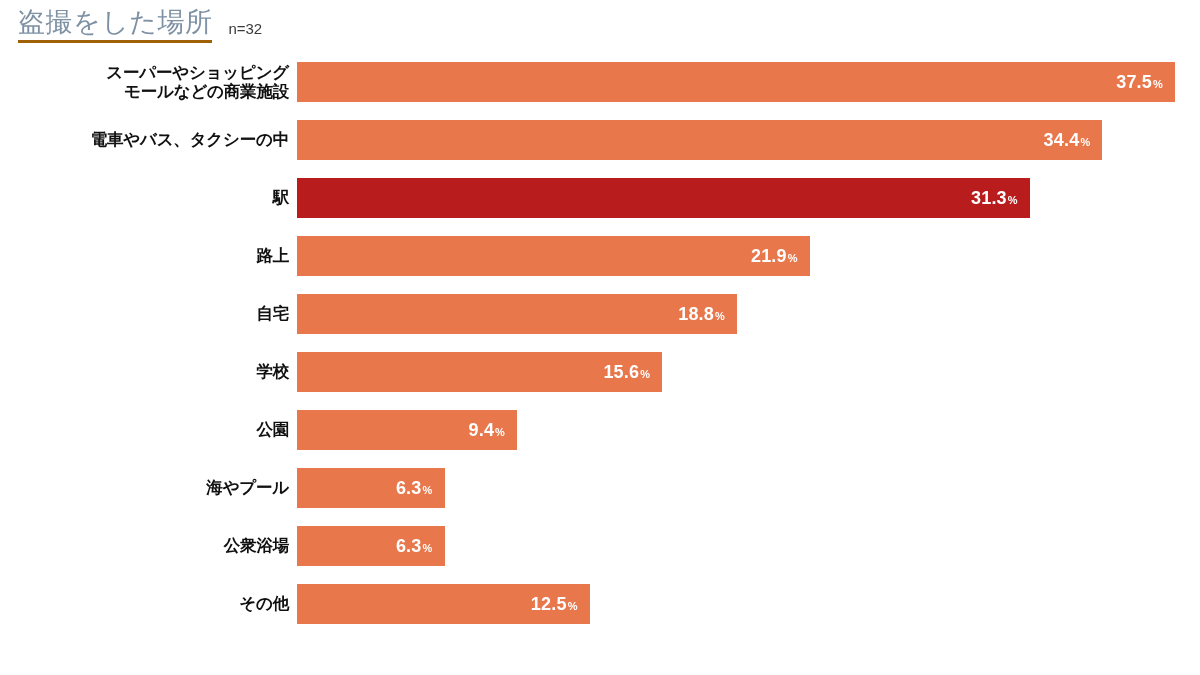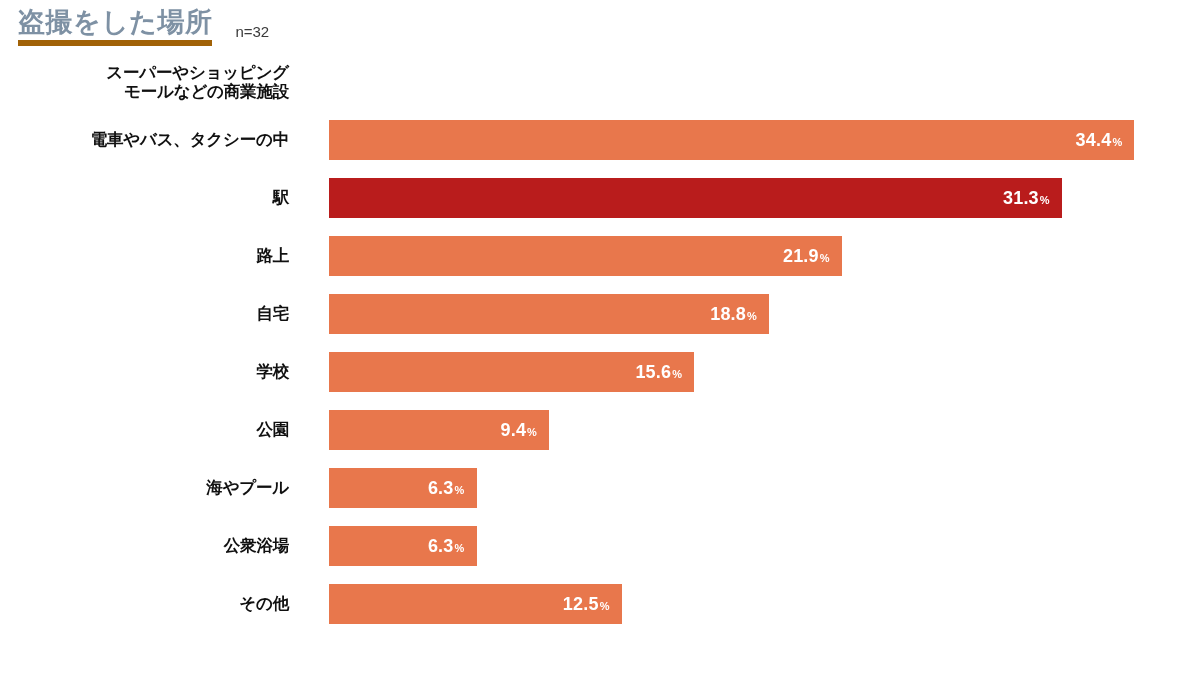--- a/index.html
+++ b/index.html
@@ -21,52 +21,50 @@
   .header {
     position: absolute;
     left: 18px;
     top: 8px;
     display: flex;
     align-items: flex-end;
     gap: 16px;
   }
   .chart-title {
     font-size: 27px;
-    font-weight: 700;
+    font-weight: 400;
     color: #7e91a4;
     letter-spacing: 0.5px;
     line-height: 1.1;
-    border-bottom: 6px solid #a16207;
+    border-bottom: 3px solid #a16207;
     padding-bottom: 2px;
     white-space: nowrap;
   }
   .sample-size {
     font-size: 15px;
     font-weight: 400;
     color: #3a3a3a;
     padding-bottom: 6px;
     white-space: nowrap;
-    margin-left: 7px;
   }
 
   
   .plot {
     position: absolute;
     left: 0;
     top: 62px;
     width: 1200px;
     height: 613px;
   }
   .row {
     position: relative;
     height: 40px;
     margin-bottom: 18px;
     display: flex;
     align-items: center;
-    gap: 32px;
   }
   .cat-label {
     width: 297px;
     flex: 0 0 297px;
     text-align: right;
     padding-right: 8px;
     font-size: 16.5px;
     font-weight: 700;
     color: #101010;
     line-height: 1.18;
@@ -110,20 +108,25 @@
 
   <div class="header">
     <div class="chart-title">盗撮をした場所</div>
     <div class="sample-size">n=32</div>
   </div>
 
   <div class="plot">
       <div class="row">
         <div class="cat-label">スーパーやショッピング
 モールなどの商業施設</div>
+        <div class="bar-track">
+          <div class="bar" style="background: rgb(232, 119, 76); width: 878px;">
+            <span class="val"><span>37.5</span><span class="pct">%</span></span>
+          </div>
+        </div>
       </div>
       <div class="row">
         <div class="cat-label">電車やバス、タクシーの中</div>
         <div class="bar-track">
           <div class="bar" style="background: rgb(232, 119, 76); width: 805.419px;">
             <span class="val"><span>34.4</span><span class="pct">%</span></span>
           </div>
         </div>
       </div>
       <div class="row">

